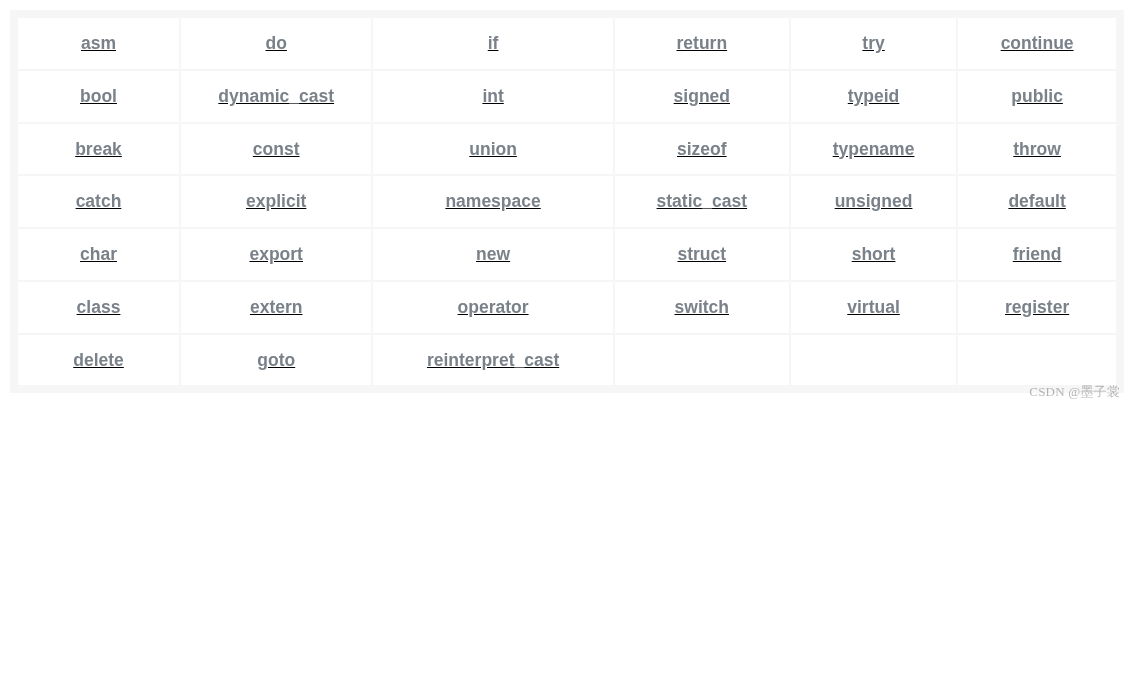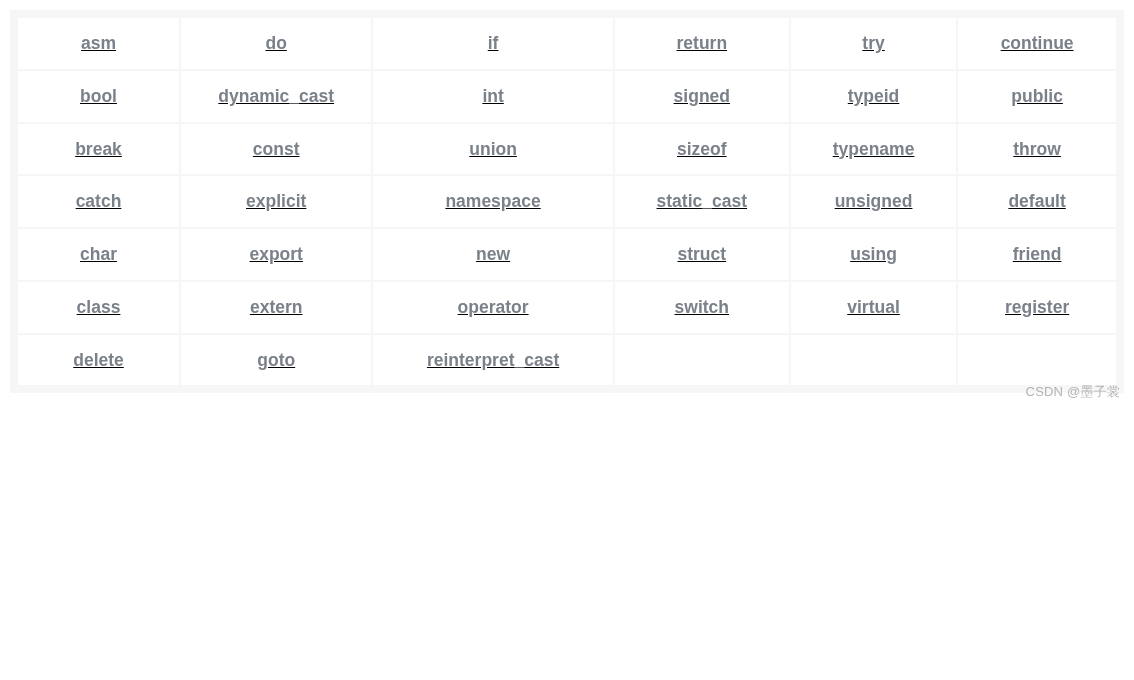--- a/index.html
+++ b/index.html
@@ -45,21 +45,21 @@
     col.c3 { width: 22%; }
     col.c4 { width: 16%; }
     col.c5 { width: 15.2%; }
     col.c6 { width: 14.5%; }
     .watermark {
       position: absolute;
       right: 14px;
       bottom: 2px;
       font-size: 13px;
       color: rgba(120,120,120,0.55);
-      font-family: Liberation Sans, sans-serif;
+      font-family: Liberation Serif, serif;
       letter-spacing: .2px;
     }
   </style>
 </head>
 <body>
 
 <div class="table-wrapper">
   <table>
     <colgroup>
       <col class="c1">
@@ -102,21 +102,21 @@
         <td>namespace</td>
         <td>static_cast</td>
         <td>unsigned</td>
         <td>default</td>
       </tr>
       <tr>
         <td>char</td>
         <td>export</td>
         <td>new</td>
         <td>struct</td>
-        <td>using</td>
+        <td>short</td>
         <td>friend</td>
       </tr>
       <tr>
         <td>class</td>
         <td>extern</td>
         <td>operator</td>
         <td>switch</td>
         <td>virtual</td>
         <td>register</td>
       </tr>

